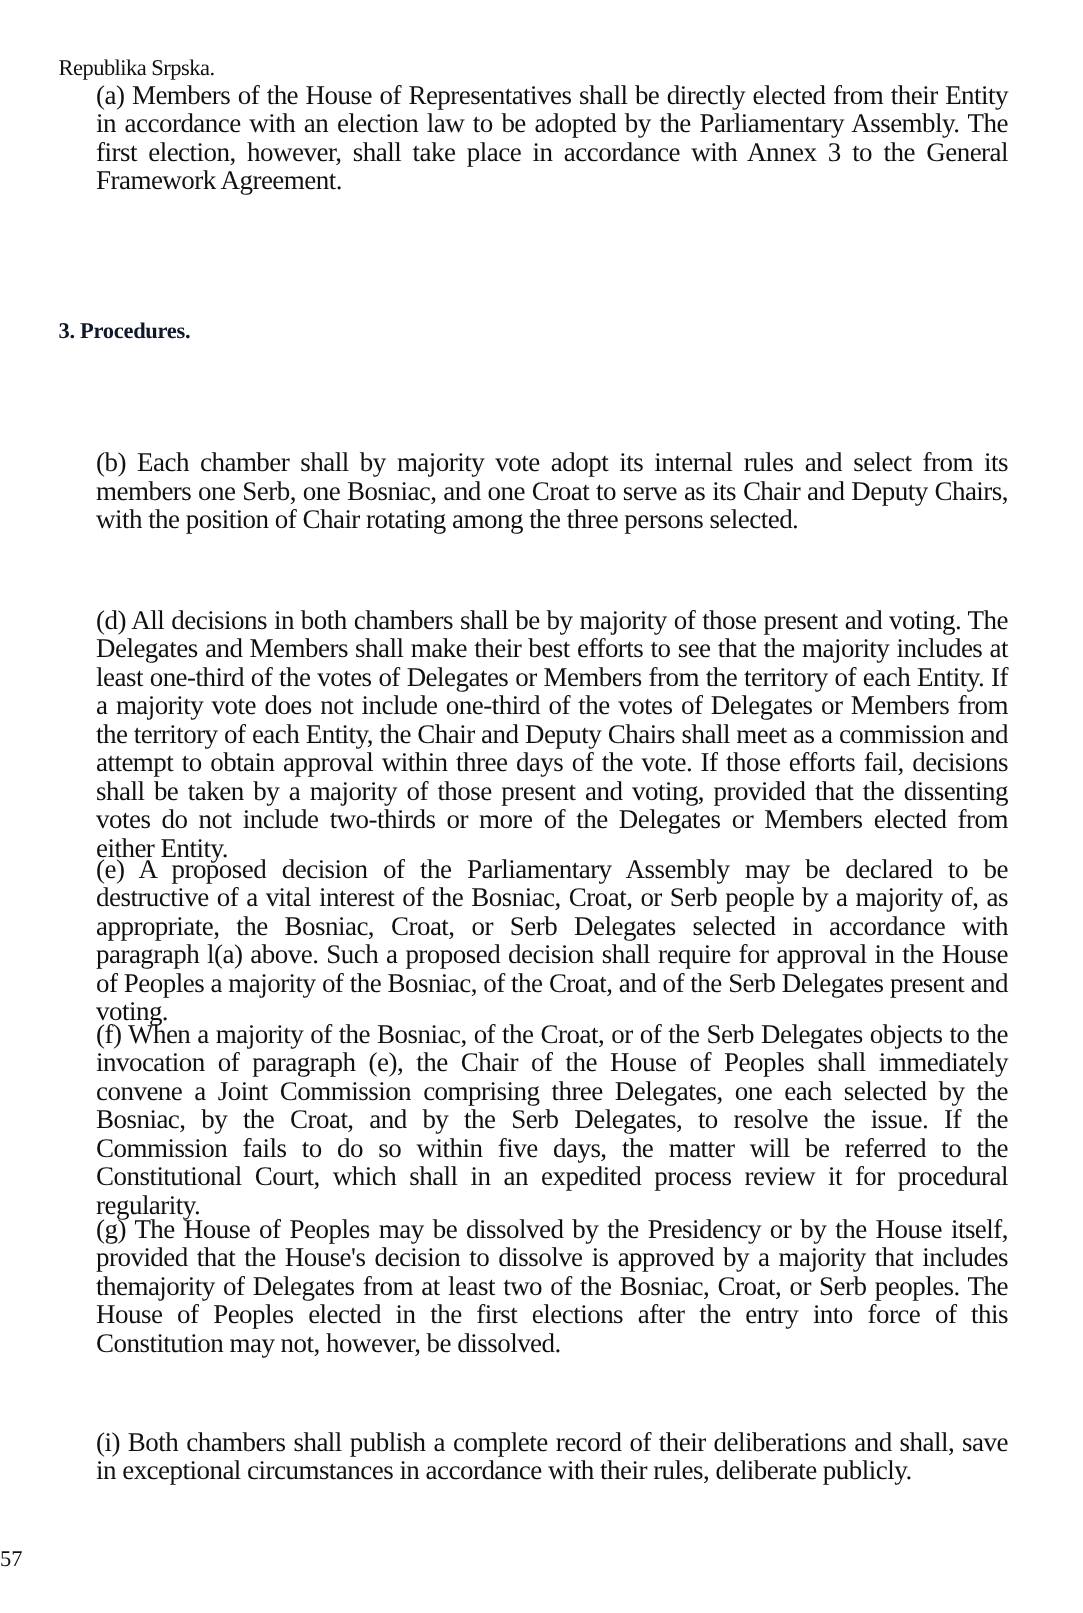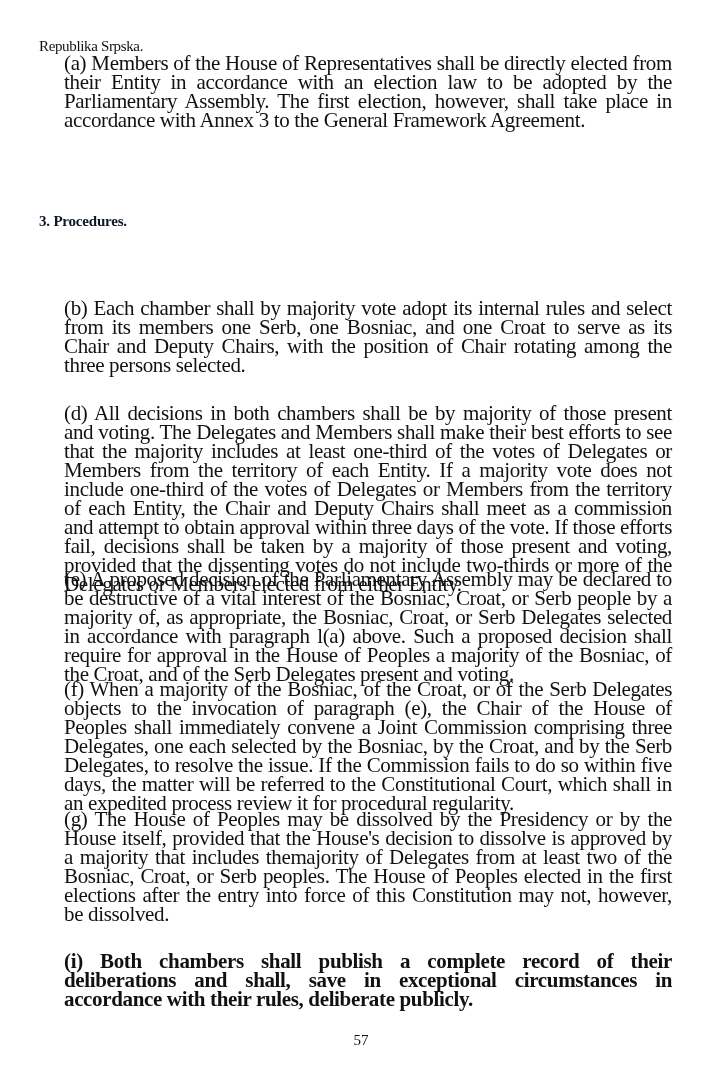--- a/index.html
+++ b/index.html
@@ -27,42 +27,42 @@
       left: 39px;
       top: 37px;
       font-size: 15px;
       line-height: 19px;
       letter-spacing: -0.35px;
     }
     .para {
       position: absolute;
       left: 64px;
       width: 608px;
-      font-size: 21px;
+      font-size: 18px;
       line-height: 19px;
       text-align: justify;
       letter-spacing: -0.35px;
       word-spacing: 0px;
     }
     .heading {
       position: absolute;
       left: 39px;
       top: 212px;
       font-size: 15px;
       line-height: 19px;
       font-weight: bold;
       color: #1f5c1f;
       letter-spacing: -0.2px;
     }
     .page-number {
       position: absolute;
       left: 0;
       width: 722px;
       top: 1031px;
-      text-align: center;
+      text-align: left;
       font-size: 15px;
       line-height: 19px;
     }
   </style>
 </head>
 <body>
 
 <div class="page">
 
   <div class="lead">Republika Srpska.</div>
@@ -78,17 +78,17 @@
 
   <p class="para" style="top:404px;margin:0;">(d)  All decisions in both chambers shall be by majority of those present and voting. The Delegates and Members shall make their best efforts to see that the majority includes at least one-third of the votes of Delegates or Members from the territory of each Entity. If a majority vote does not include one-third of the votes of Delegates or Members from the territory of each Entity, the Chair and Deputy Chairs shall meet as a commission and attempt to obtain approval within three days of the vote. If those efforts fail, decisions shall be taken by a majority of those present and voting, provided that the dissenting votes do not include two-thirds or more of the Delegates or Members elected from either Entity.</p>
 
   <p class="para" style="top:570px;margin:0;">(e)  A proposed decision of the Parliamentary Assembly may be declared to be destructive of a vital interest of the Bosniac, Croat, or Serb people by a majority of, as appropriate, the Bosniac, Croat, or Serb Delegates selected in accordance with paragraph l(a) above. Such a proposed decision shall require for approval in the House of Peoples a majority of the Bosniac, of the Croat, and of the Serb Delegates present and voting.</p>
 
   <p class="para" style="top:680px;margin:0;">(f) When a majority of the Bosniac, of the Croat, or of the Serb Delegates objects to the invocation of paragraph (e), the Chair of the House of Peoples shall immediately convene a Joint Commission comprising three Delegates, one each selected by the Bosniac, by the Croat, and by the Serb Delegates, to resolve the issue. If the Commission fails to do so within five days, the matter will be referred to the Constitutional Court, which shall in an expedited process review it for procedural regularity.</p>
 
   <p class="para" style="top:810px;margin:0;">(g) The House of Peoples may be dissolved by the Presidency or by the House itself, provided that the House's decision to dissolve is approved by a majority that includes themajority of Delegates from at least two of the Bosniac, Croat, or Serb peoples. The House of Peoples elected in the first elections after the entry into force of this Constitution may not, however, be dissolved.</p>
 
 
-  <p class="para" style="top:952px;margin:0;font-weight:bold;">(i)  Both chambers shall publish a complete record of their deliberations and shall, save in exceptional circumstances in accordance with their rules, deliberate publicly.</p>
+  <p class="para" style="top:952px;margin:0;">(i)  Both chambers shall publish a complete record of their deliberations and shall, save in exceptional circumstances in accordance with their rules, deliberate publicly.</p>
 
   <div class="page-number">57</div>
 
 </div>
 
 </body></html>

